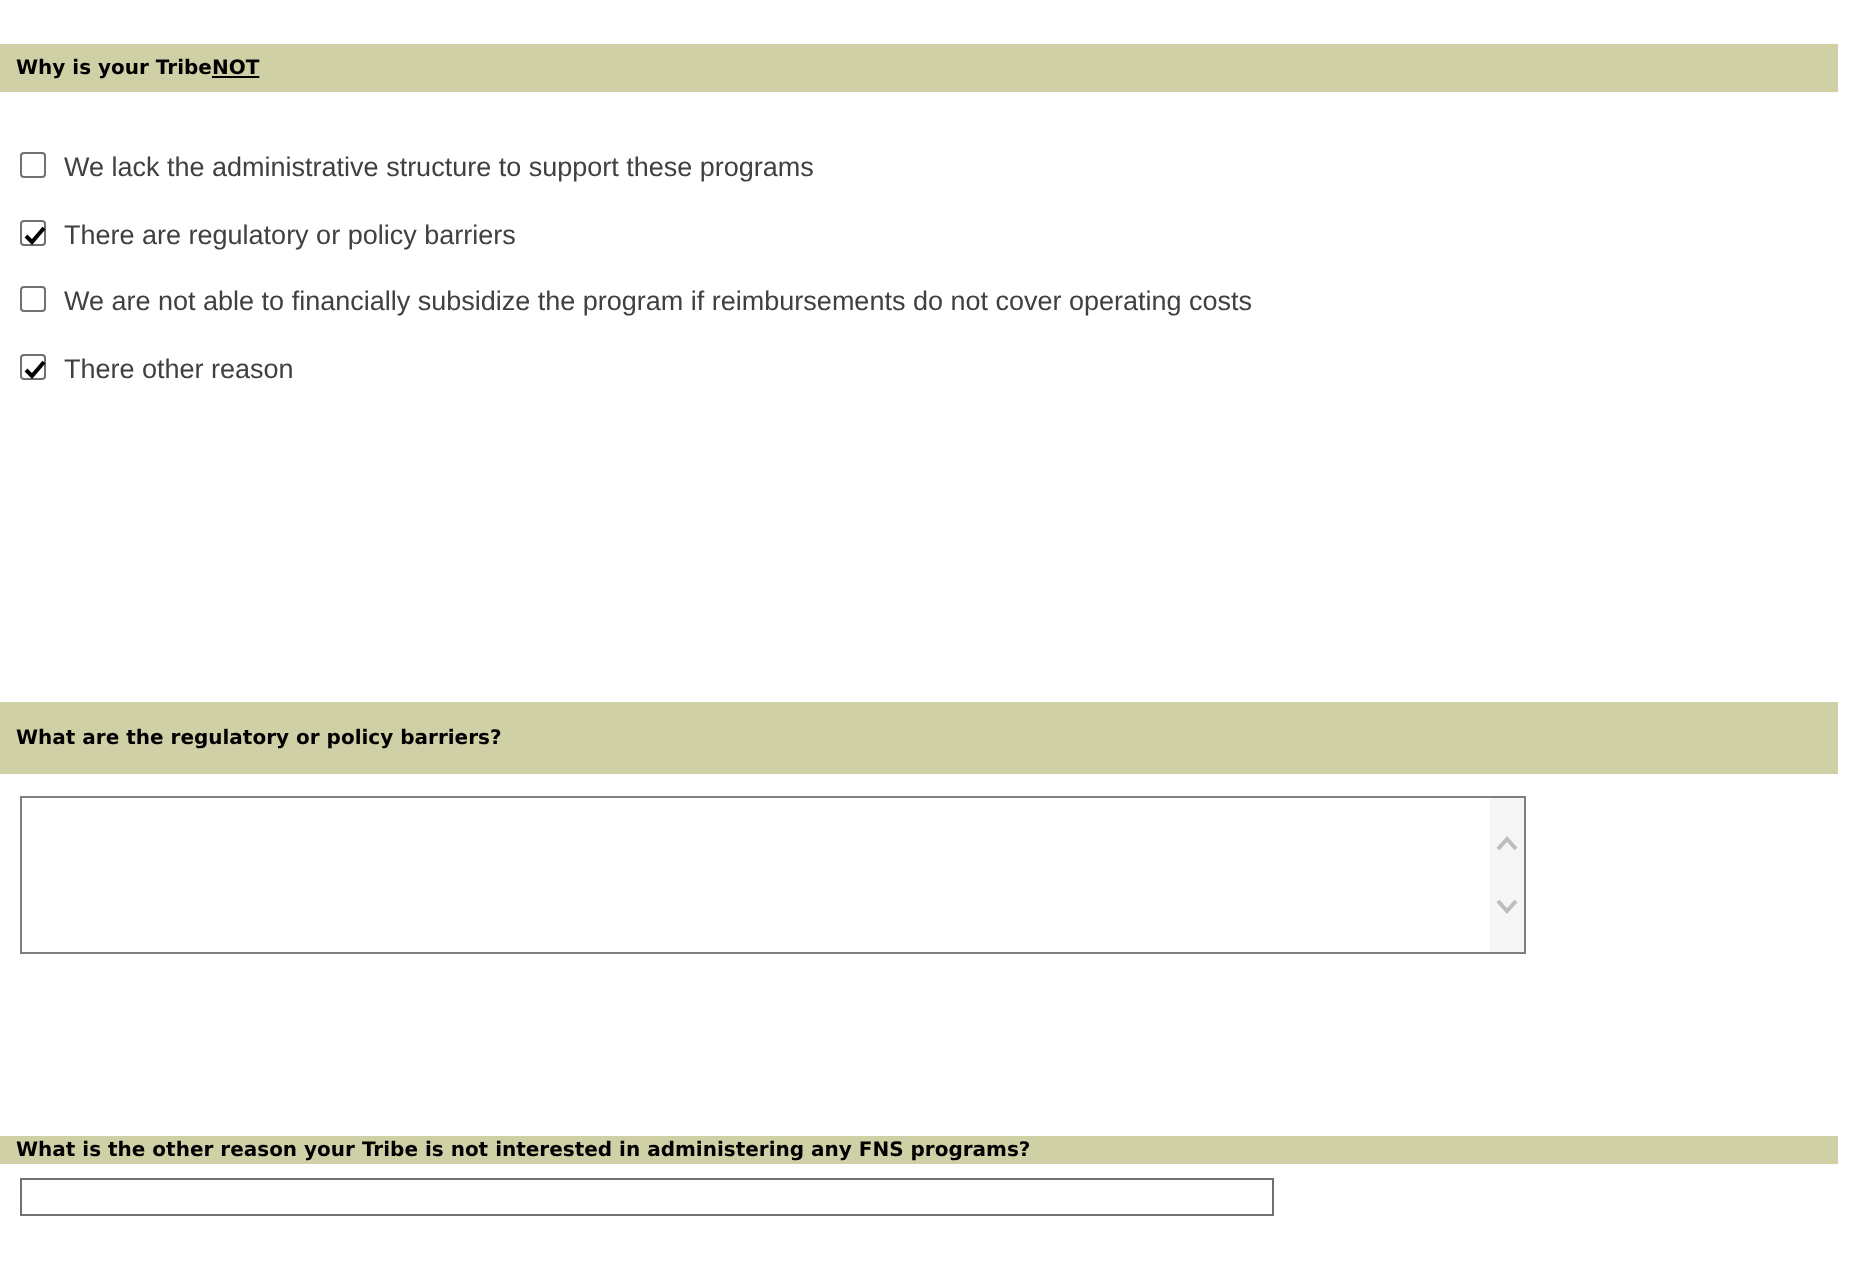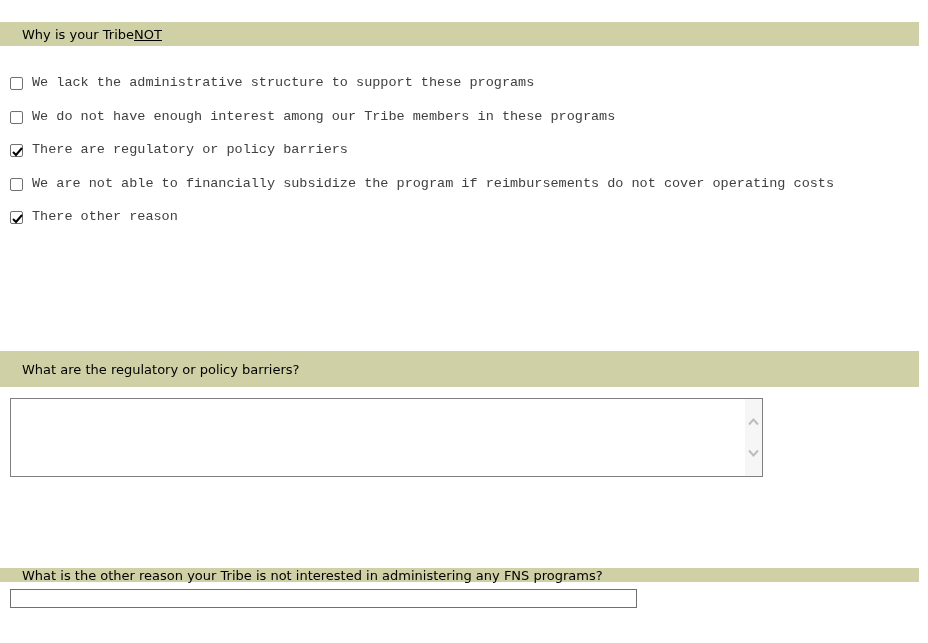--- a/index.html
+++ b/index.html
@@ -12,44 +12,43 @@
   }
 
   
   .section-bar {
     position: absolute;
     left: 0;
     width: 919px;
     background: #d0d0a6;
     display: flex;
     align-items: center;
-    padding-left: 22px;
+    padding-left: 8px;
     font-family: "DejaVu Sans", sans-serif;
-    font-weight: normal;
-    font-size: 13px;
+    font-weight: bold;
+    font-size: 10px;
     color: #000000;
     white-space: nowrap;
   }
   #bar-q1 { top: 22px; height: 24px; }
   #bar-q2 { top: 351px; height: 36px; }
   #bar-q3 { top: 568px; height: 14px; }
   .emph { text-decoration: underline; }
 
   
   .option-list {
     position: absolute;
     top: 76px;
     left: 10px;
   }
   .option-row {
     display: flex;
-    align-items: flex-end;
+    align-items: flex-start;
     height: 14px;
     margin-bottom: 19.5px;
-    font-family: Liberation Mono, monospace;
   }
   .checkbox {
     width: 13px; height: 13px;
     border: 1px solid #707070;
     border-radius: 2px;
     background: #ffffff;
     flex: 0 0 13px;
     position: relative;
     cursor: default;
   }
@@ -119,26 +118,20 @@
 </div>
 
 <div class="option-list">
   <div class="option-row">
     <span class="checkbox">
       
     </span>
     <span class="option-label">We lack the administrative structure to support these programs</span>
   </div>
   <div class="option-row">
-    <span class="checkbox">
-      
-    </span>
-    <span class="option-label">We do not have enough interest among our Tribe members in these programs</span>
-  </div>
-  <div class="option-row">
     <span class="checkbox checked">
       <svg width="15" height="15" viewBox="0 0 15 15">
           <polyline points="3,8 6,11 12,4" fill="none" stroke="#000000" stroke-width="2"></polyline>
         </svg>
     </span>
     <span class="option-label">There are regulatory or policy barriers</span>
   </div>
   <div class="option-row">
     <span class="checkbox">
       

